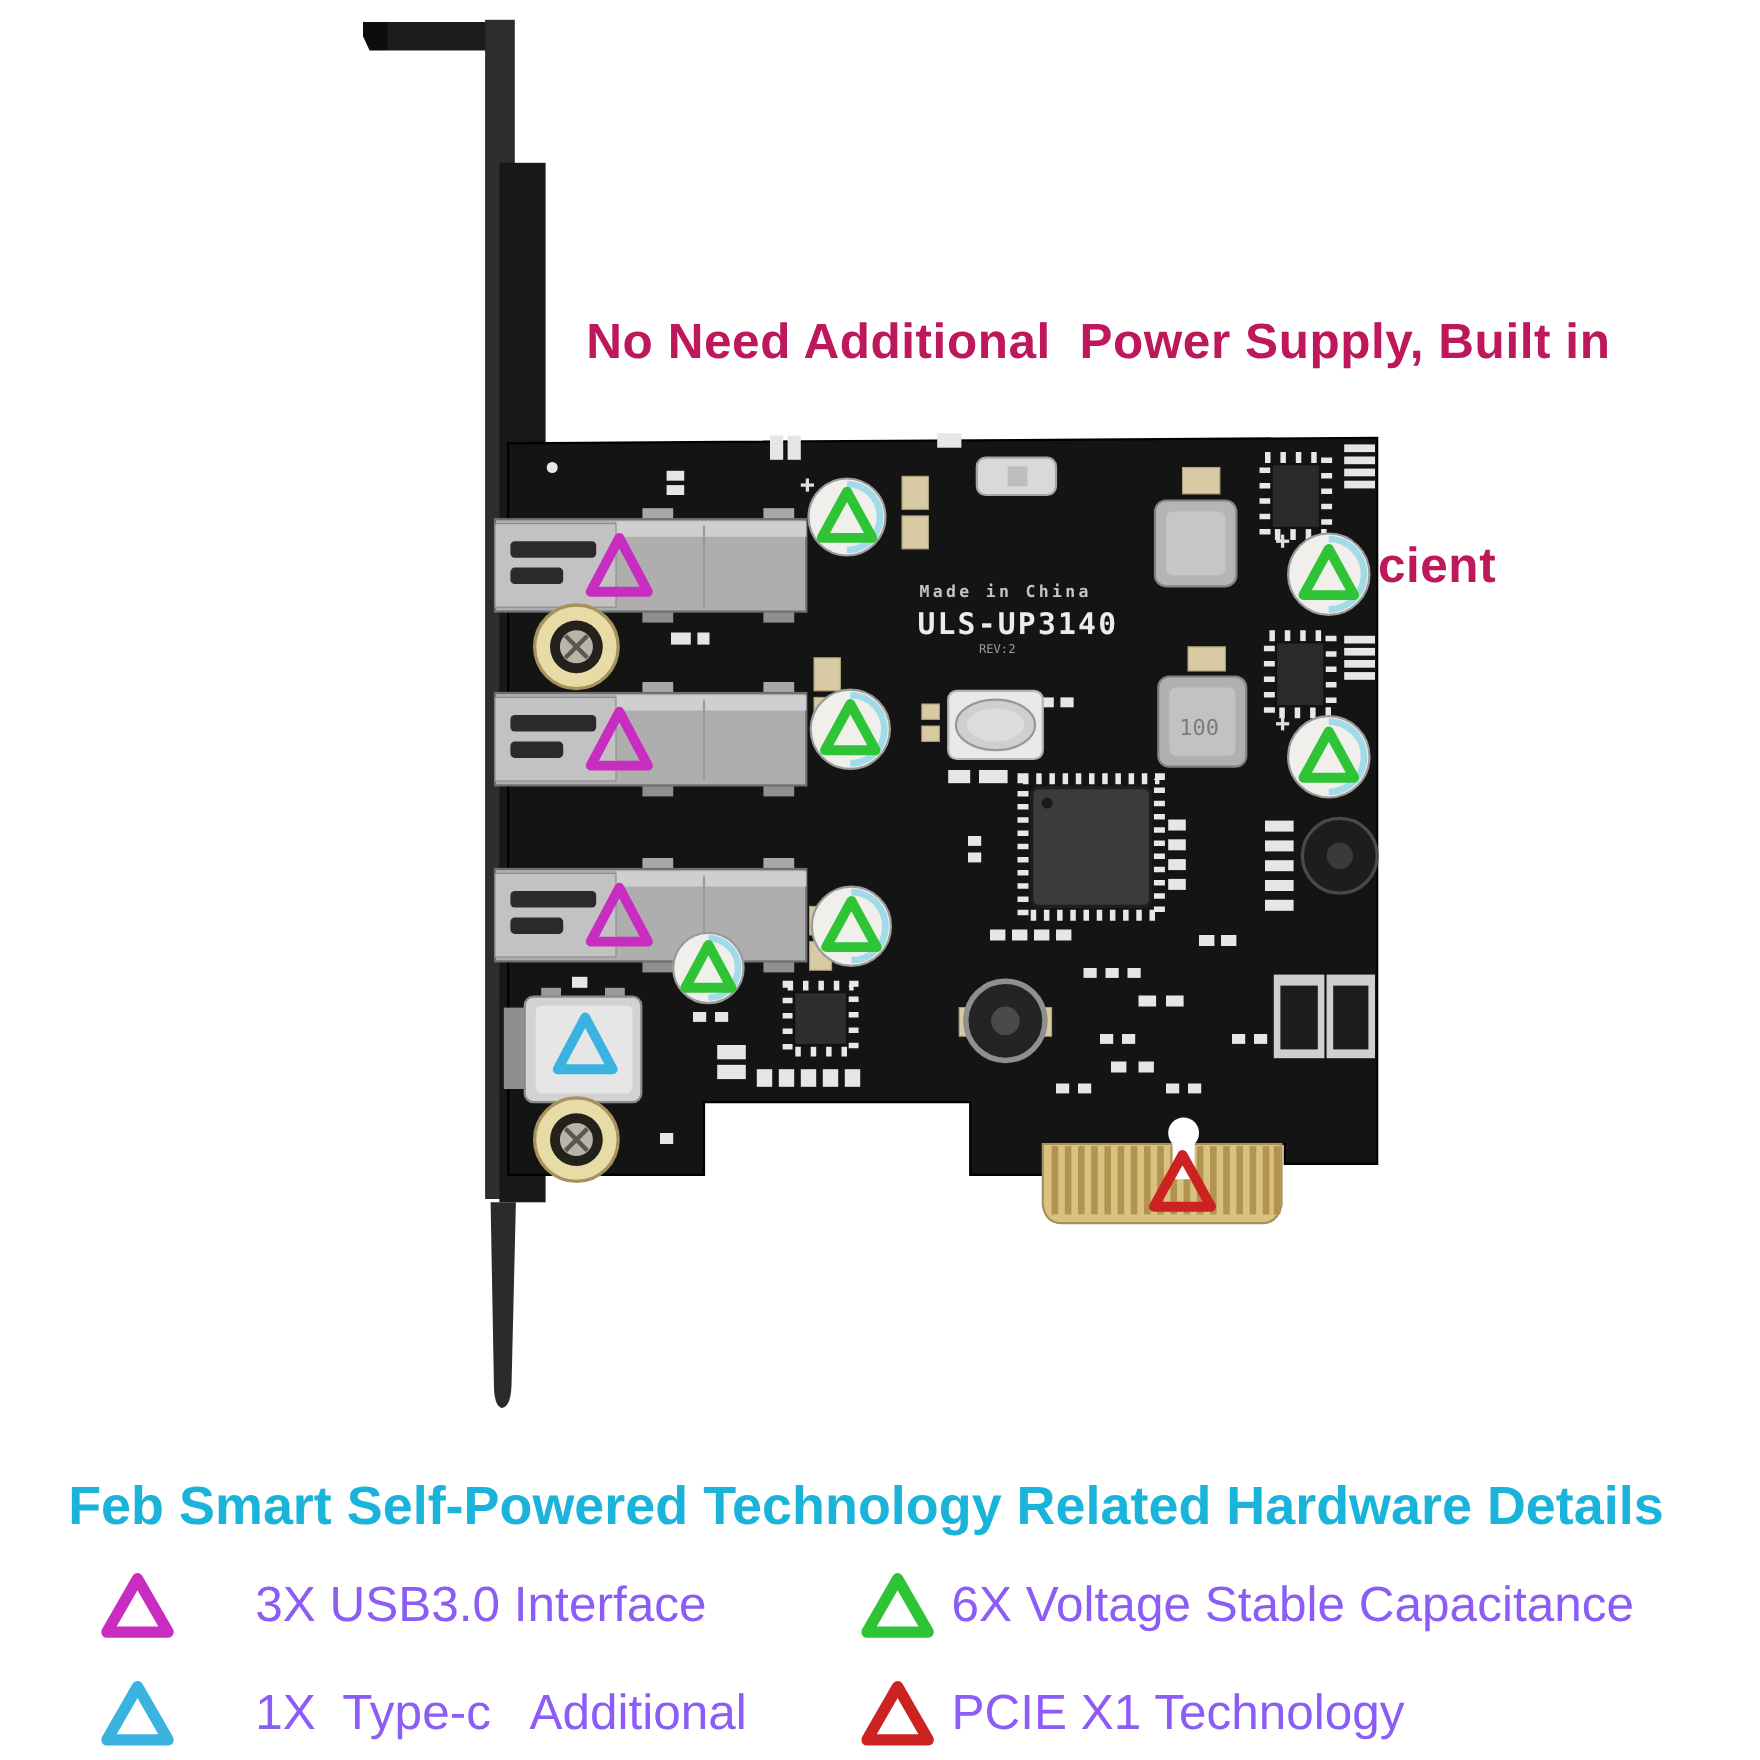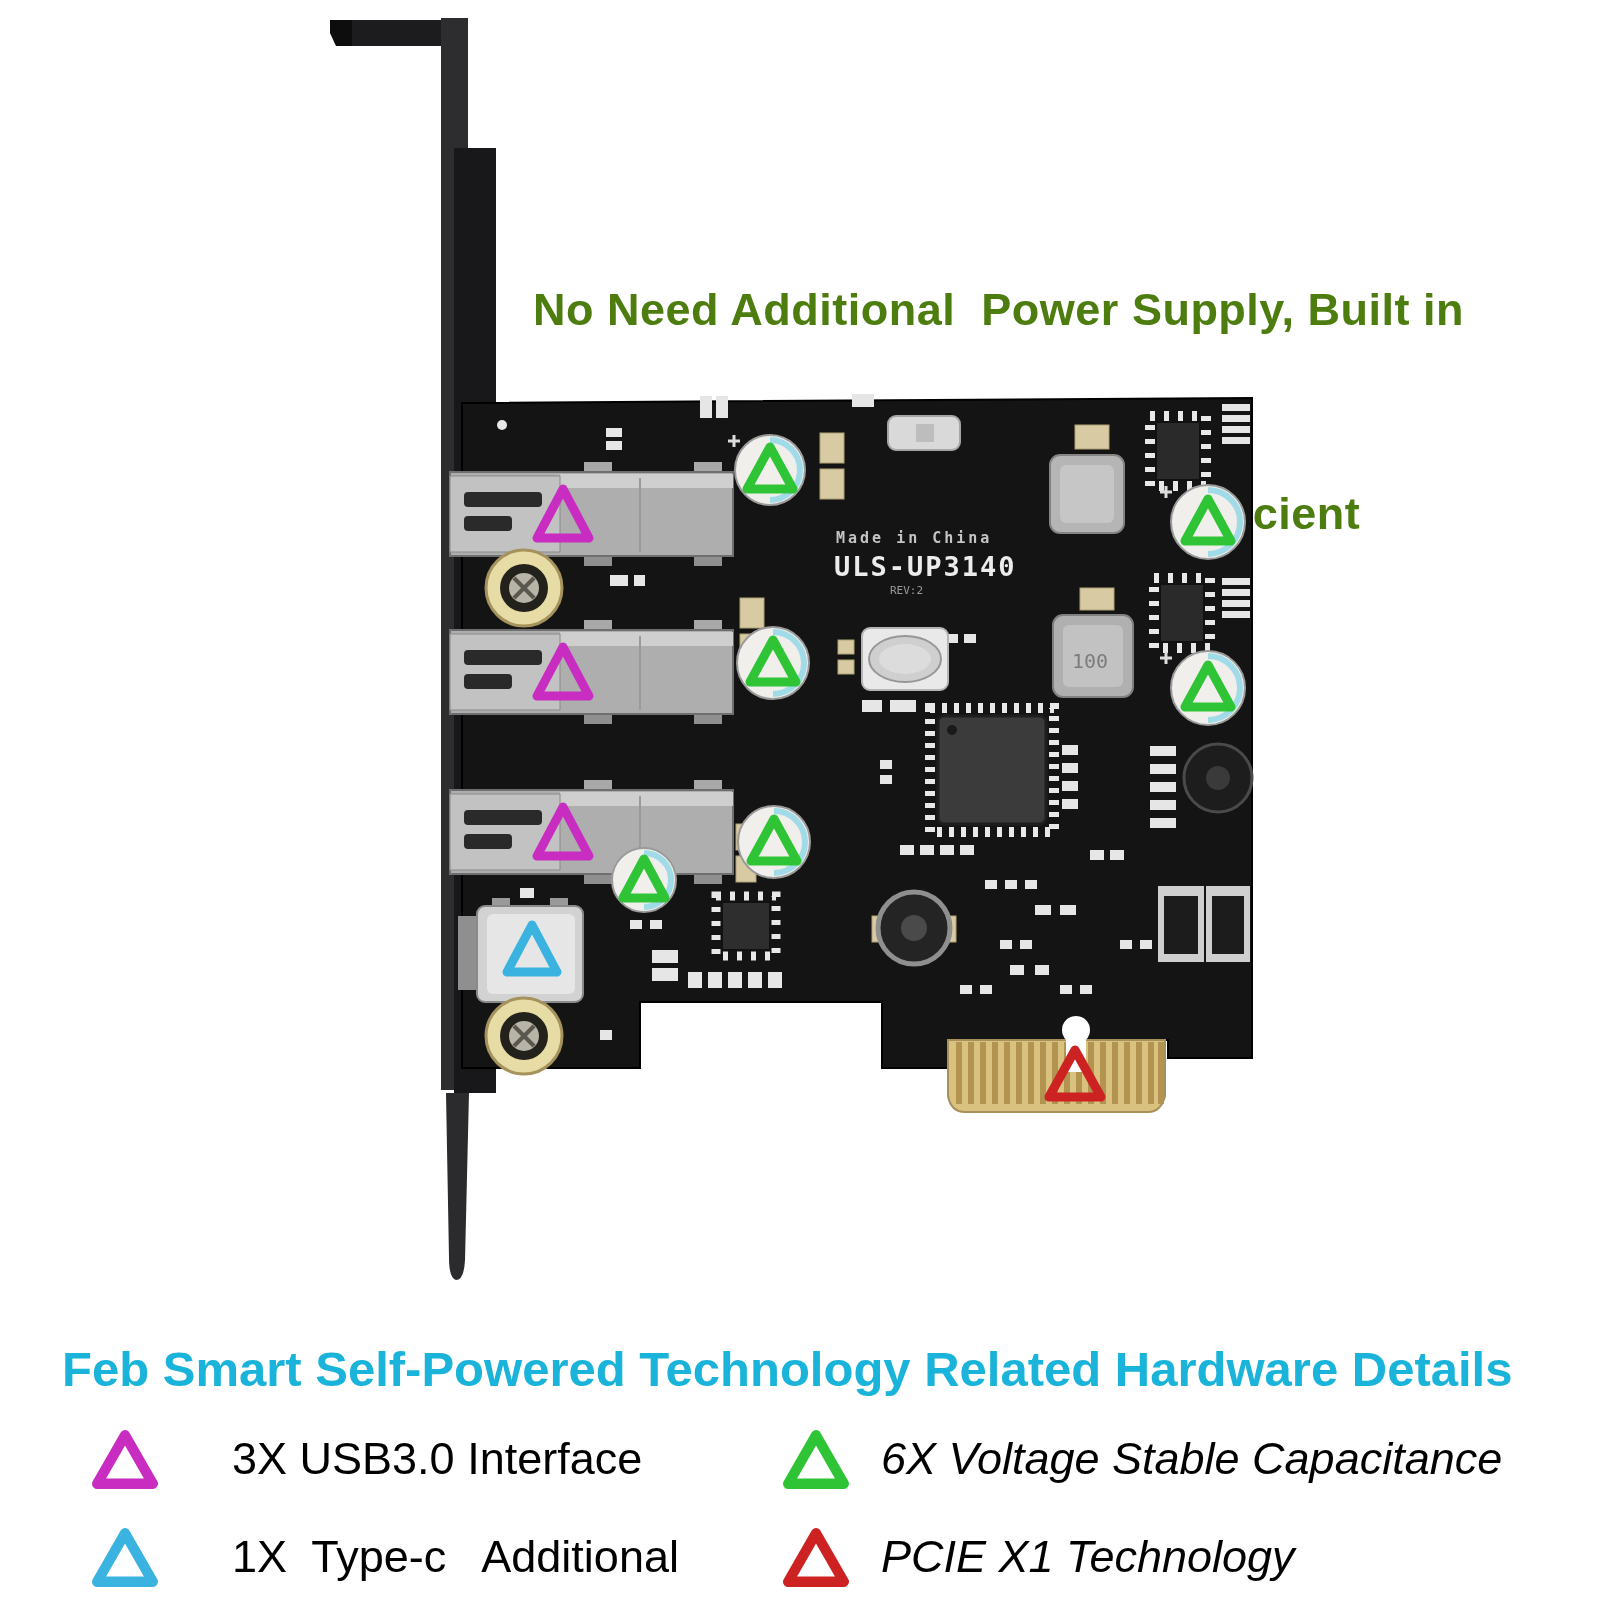--- a/index.html
+++ b/index.html
@@ -3,35 +3,35 @@
 <meta charset="utf-8">
 <style>
   html,body{margin:0;padding:0;background:#ffffff;}
   .stage{position:relative;width:1600px;height:1600px;background:#ffffff;overflow:hidden;
          font-family:"Liberation Sans", sans-serif;}
   .top-text{position:absolute;left:533px;top:140px;font-size:45px;font-weight:bold;
             line-height:68px;white-space:pre;letter-spacing:0.5px;}
   .heading{position:absolute;left:62px;top:1341px;font-size:49px;font-weight:bold;
            white-space:pre;letter-spacing:0px;}
   .legend-item{position:absolute;display:flex;align-items:center;}
-  .legend-item .label{font-size:45px;color:#000000;white-space:pre;}
+  .legend-item .label{font-size:45px;color:#8b5cf6;white-space:pre;}
   .gap-wide{margin-left:74px;}
-  .gap-narrow{margin-left:32px;font-style:italic;}
+  .gap-narrow{margin-left:16px;}
   svg text{font-family:"DejaVu Sans Mono", monospace;}
   .pad{fill:#e6e6e6;}
   .tanpad{fill:#d8caa2;stroke:#b0a176;stroke-width:1;}
   .tri{fill:none;stroke-width:9;stroke-linejoin:round;}
   .ltri{fill:#ffffff;stroke-width:10;stroke-linejoin:round;}
 </style>
 </head>
 <body>
 
 <div class="stage">
 
-  <div class="top-text accent" style="color: #4d7c0f;">
+  <div class="top-text accent" style="color: #be185d;">
     <div>No Need Additional  Power Supply, Built in</div>
     <div>large current chip to ensure sufficient</div>
     <div>current at each port.</div>
   </div>
 
   <svg width="1600" height="1600" viewBox="0 0 1600 1600" style="position:absolute;left:0;top:0;">
 
     <g>
       <polygon points="330,20 463,20 463,46 352,46 330,33" fill="#1c1c1f"></polygon>
       <polygon points="330,20 352,20 352,46 336,46 330,33" fill="#0d0d0e"></polygon>

